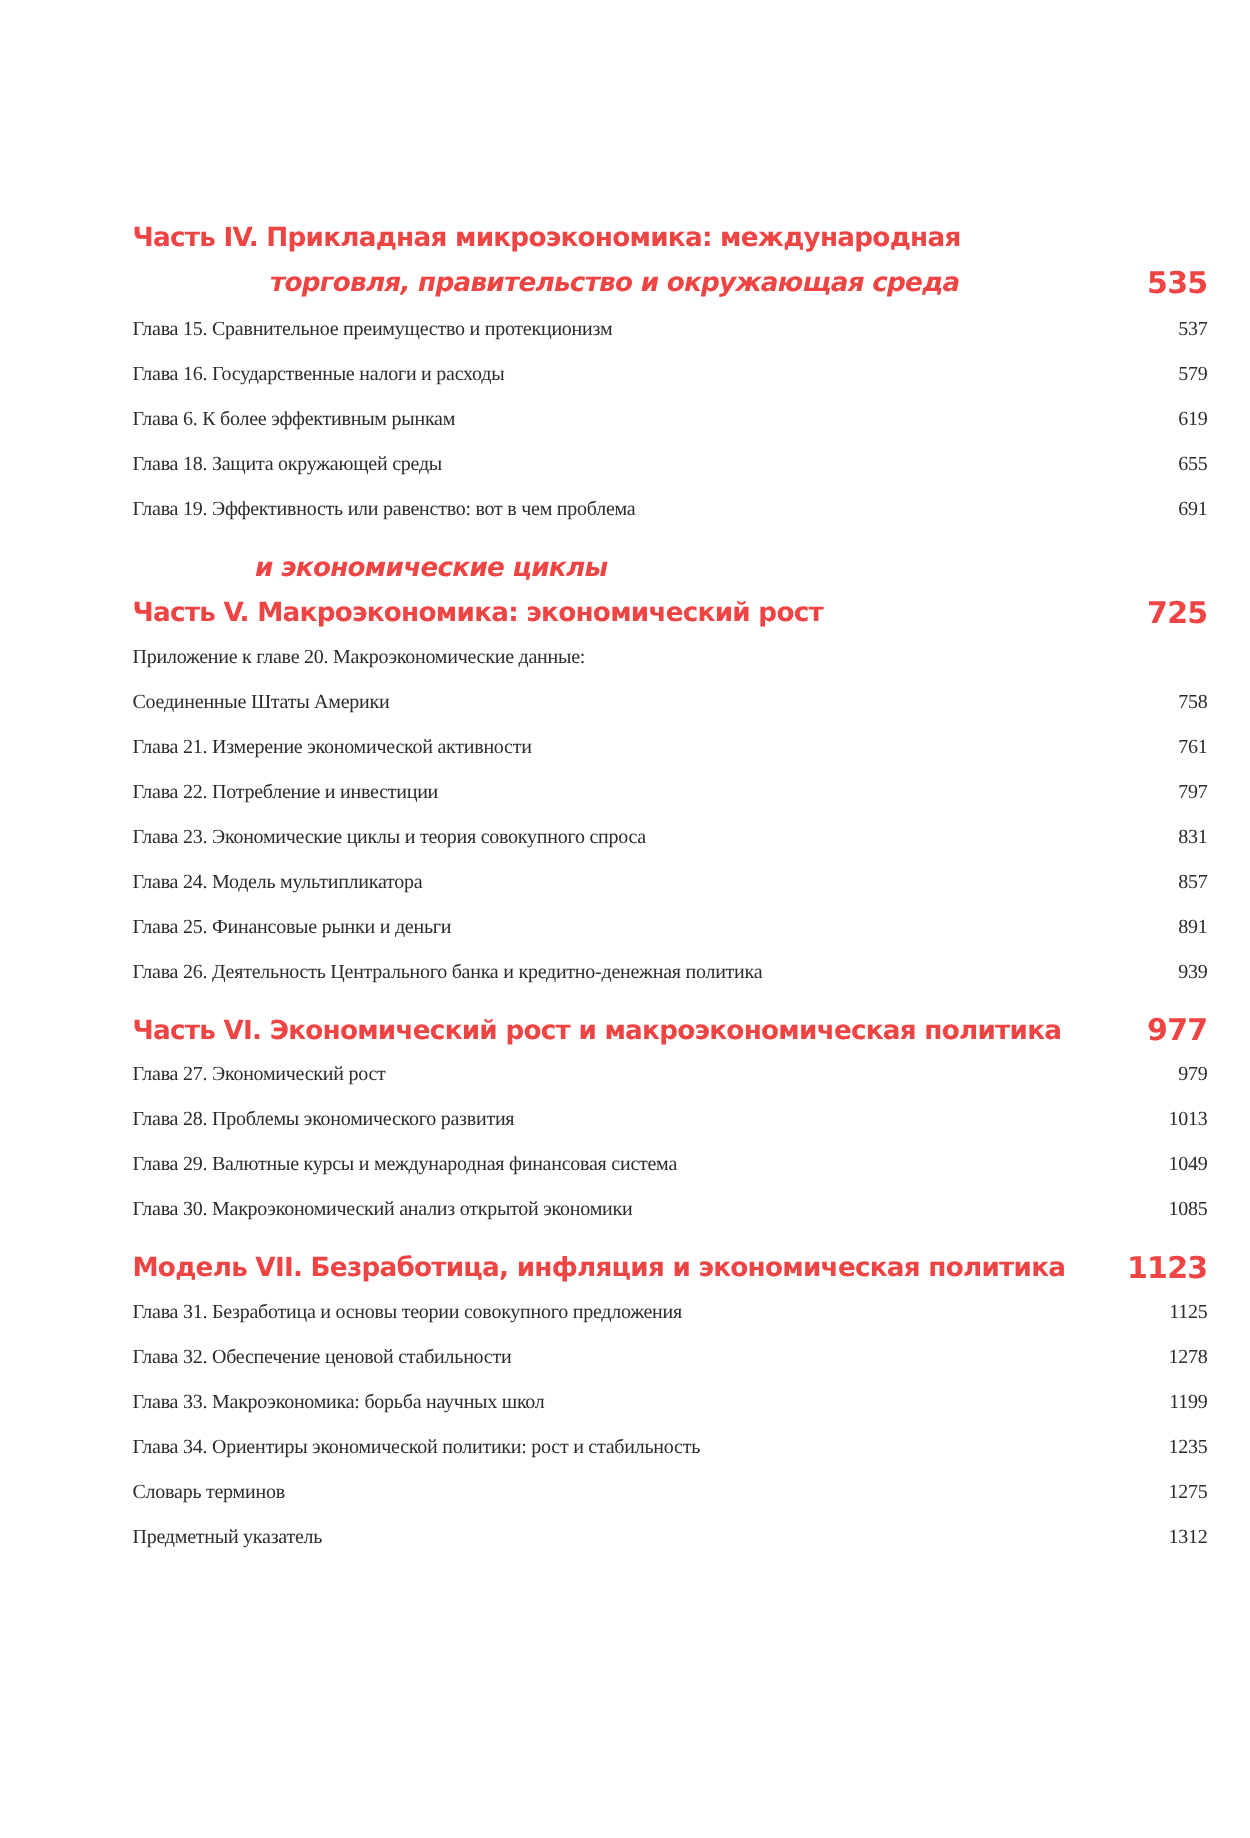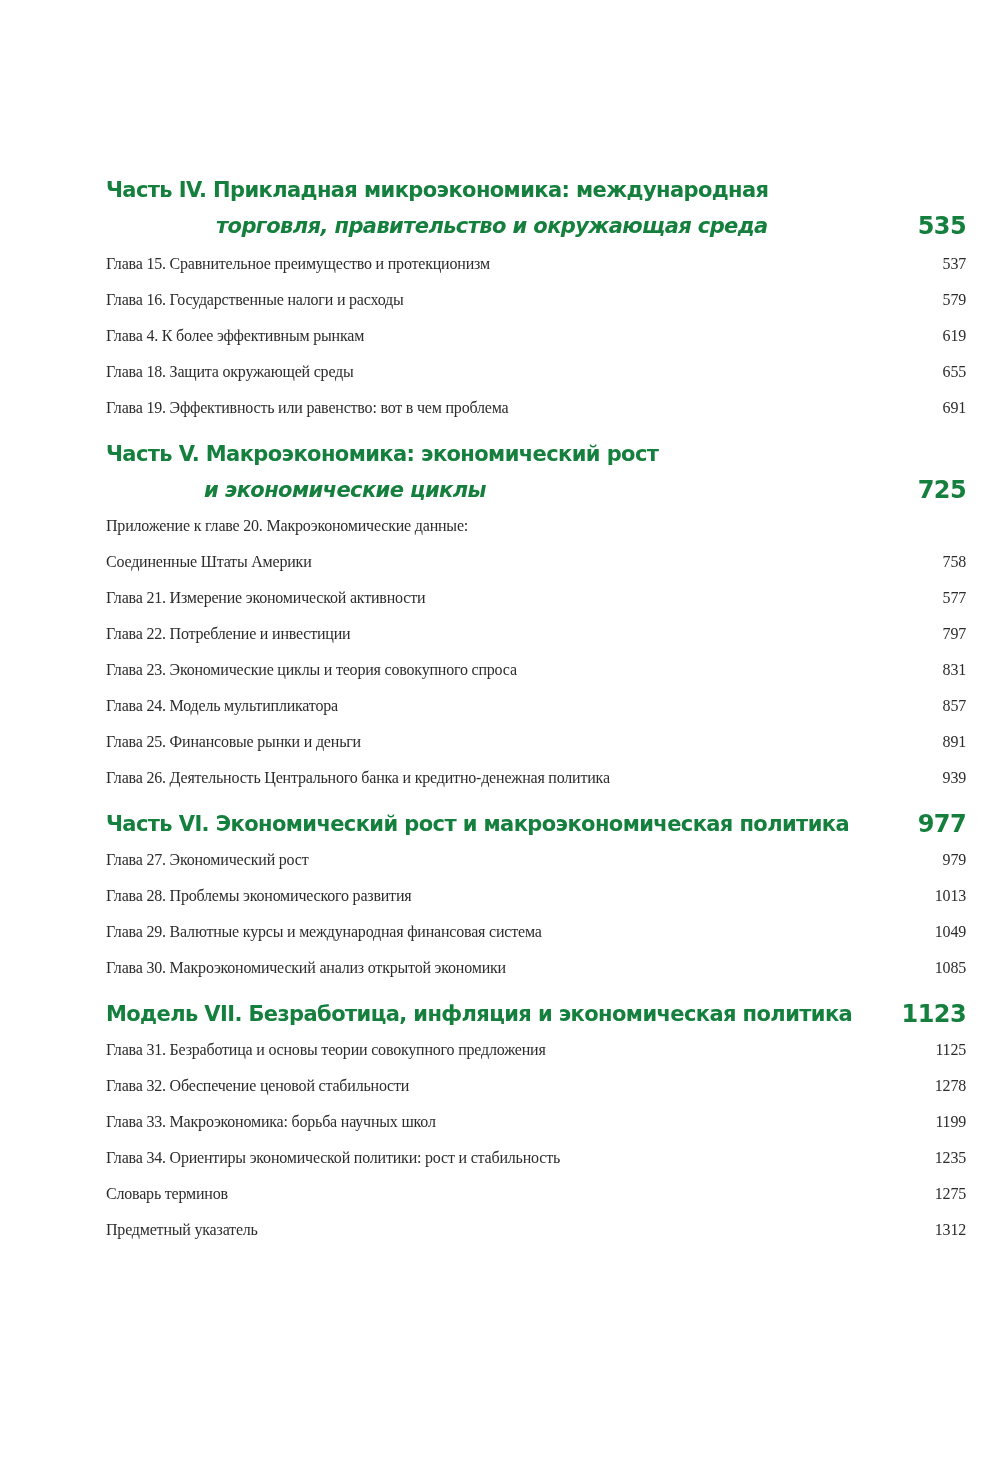--- a/index.html
+++ b/index.html
@@ -18,21 +18,21 @@
       position: absolute;
       left: 106px;
       top: 172px;
       width: 860px;
     }
     .part {
       font-family: "DejaVu Sans", sans-serif;
       font-weight: bold;
       font-size: 21px;
       letter-spacing: -0.6px;
-      color: #15803d;
+      color: #ef4444;
       position: relative;
     }
     .part .line {
       height: 36px;
       line-height: 36px;
       white-space: nowrap;
     }
     .part .line.indent {
       padding-left: 110px;
       font-style: italic;
@@ -82,47 +82,47 @@
   </div>
   <div class="entry">
       <div class="row">Глава 15. Сравнительное преимущество и протекционизм</div>
       <span class="page">537</span>
     </div>
   <div class="entry">
       <div class="row">Глава 16. Государственные налоги и расходы</div>
       <span class="page">579</span>
     </div>
   <div class="entry">
-      <div class="row">Глава 4. К более эффективным рынкам</div>
+      <div class="row">Глава 6. К более эффективным рынкам</div>
       <span class="page">619</span>
     </div>
   <div class="entry">
       <div class="row">Глава 18. Защита окружающей среды</div>
       <span class="page">655</span>
     </div>
   <div class="entry">
       <div class="row">Глава 19. Эффективность или равенство: вот в чем проблема</div>
       <span class="page">691</span>
     </div>
 
   <div class="gap-part"></div>
 
   <div class="part p5">
+    <div class="line indent">и экономические циклы</div>
     <div class="line">Часть V. Макроэкономика: экономический рост</div>
-    <div class="line indent">и экономические циклы</div>
     <span class="page">725</span>
   </div>
   <div class="entry">
     <div class="row">Приложение к главе 20. Макроэкономические данные:</div>
     <div class="row">Соединенные Штаты Америки</div>
     <span class="page">758</span>
   </div>
   <div class="entry">
       <div class="row">Глава 21. Измерение экономической активности</div>
-      <span class="page">577</span>
+      <span class="page">761</span>
     </div>
   <div class="entry">
       <div class="row">Глава 22. Потребление и инвестиции</div>
       <span class="page">797</span>
     </div>
   <div class="entry">
       <div class="row">Глава 23. Экономические циклы и теория совокупного спроса</div>
       <span class="page">831</span>
     </div>
   <div class="entry">

